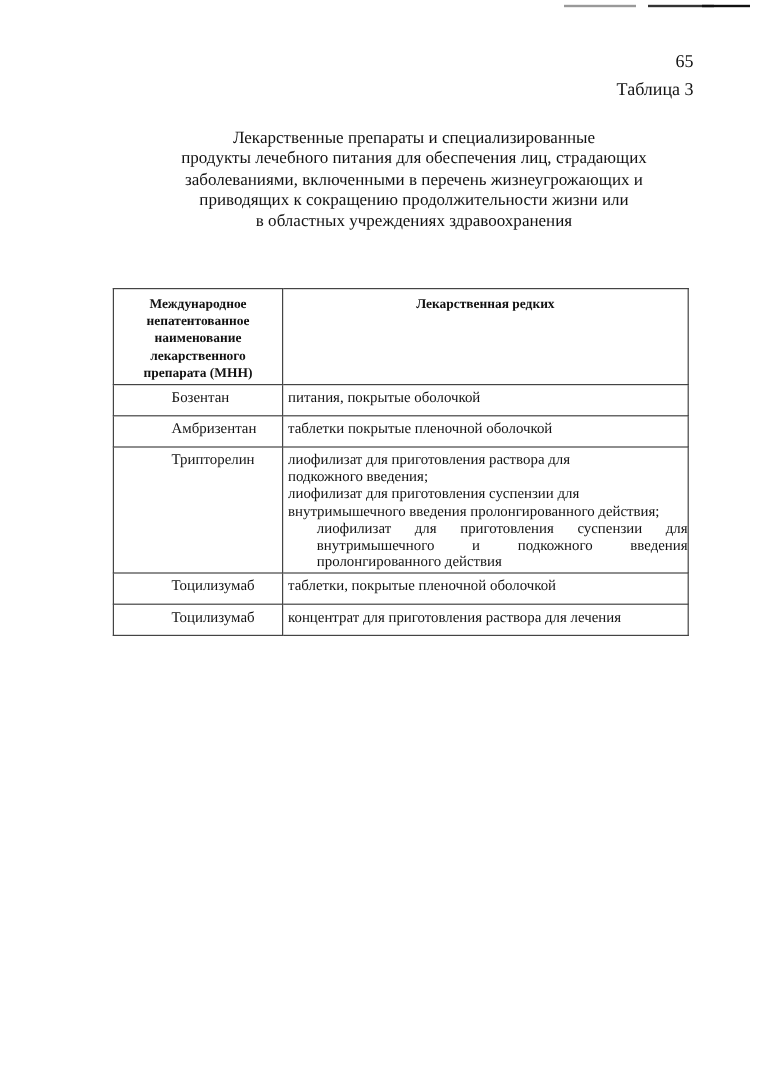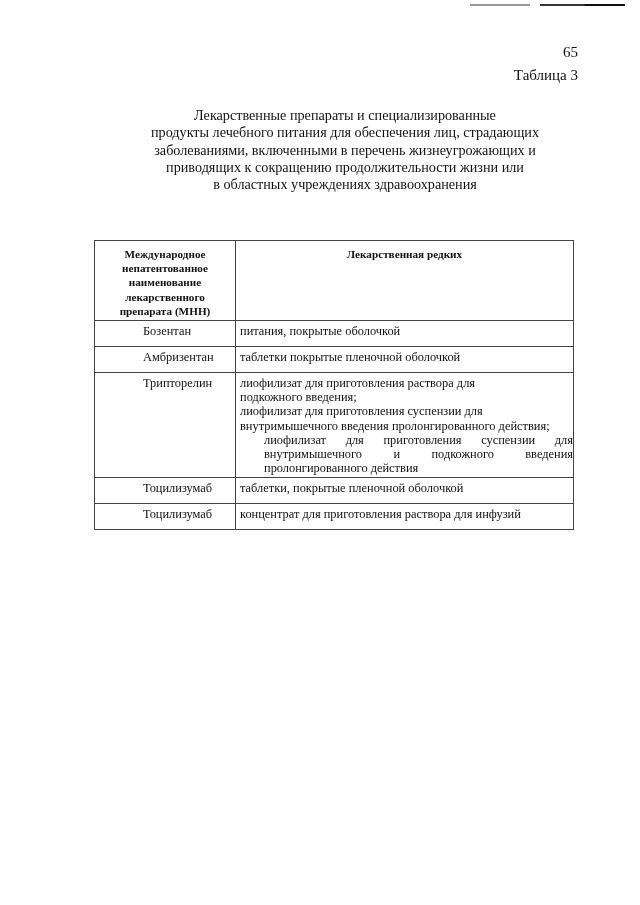--- a/index.html
+++ b/index.html
@@ -60,16 +60,16 @@
       <span class="fline" style="width:320px;">лиофилизат для приготовления суспензии для внутримышечного введения пролонгированного действия;</span>
       <span class="just" style="display:block;text-align:justify;">лиофилизат для приготовления суспензии для внутримышечного и подкожного введения пролонгированного действия</span>
     </td>
   </tr>
   <tr>
     <td class="c1">Тоцилизумаб</td>
     <td>таблетки, покрытые пленочной оболочкой</td>
   </tr>
   <tr>
     <td class="c1">Тоцилизумаб</td>
-    <td>концентрат для приготовления раствора для инфузий</td>
+    <td>концентрат для приготовления раствора для лечения</td>
   </tr>
 </tbody>
   </table>
 
 </body></html>

